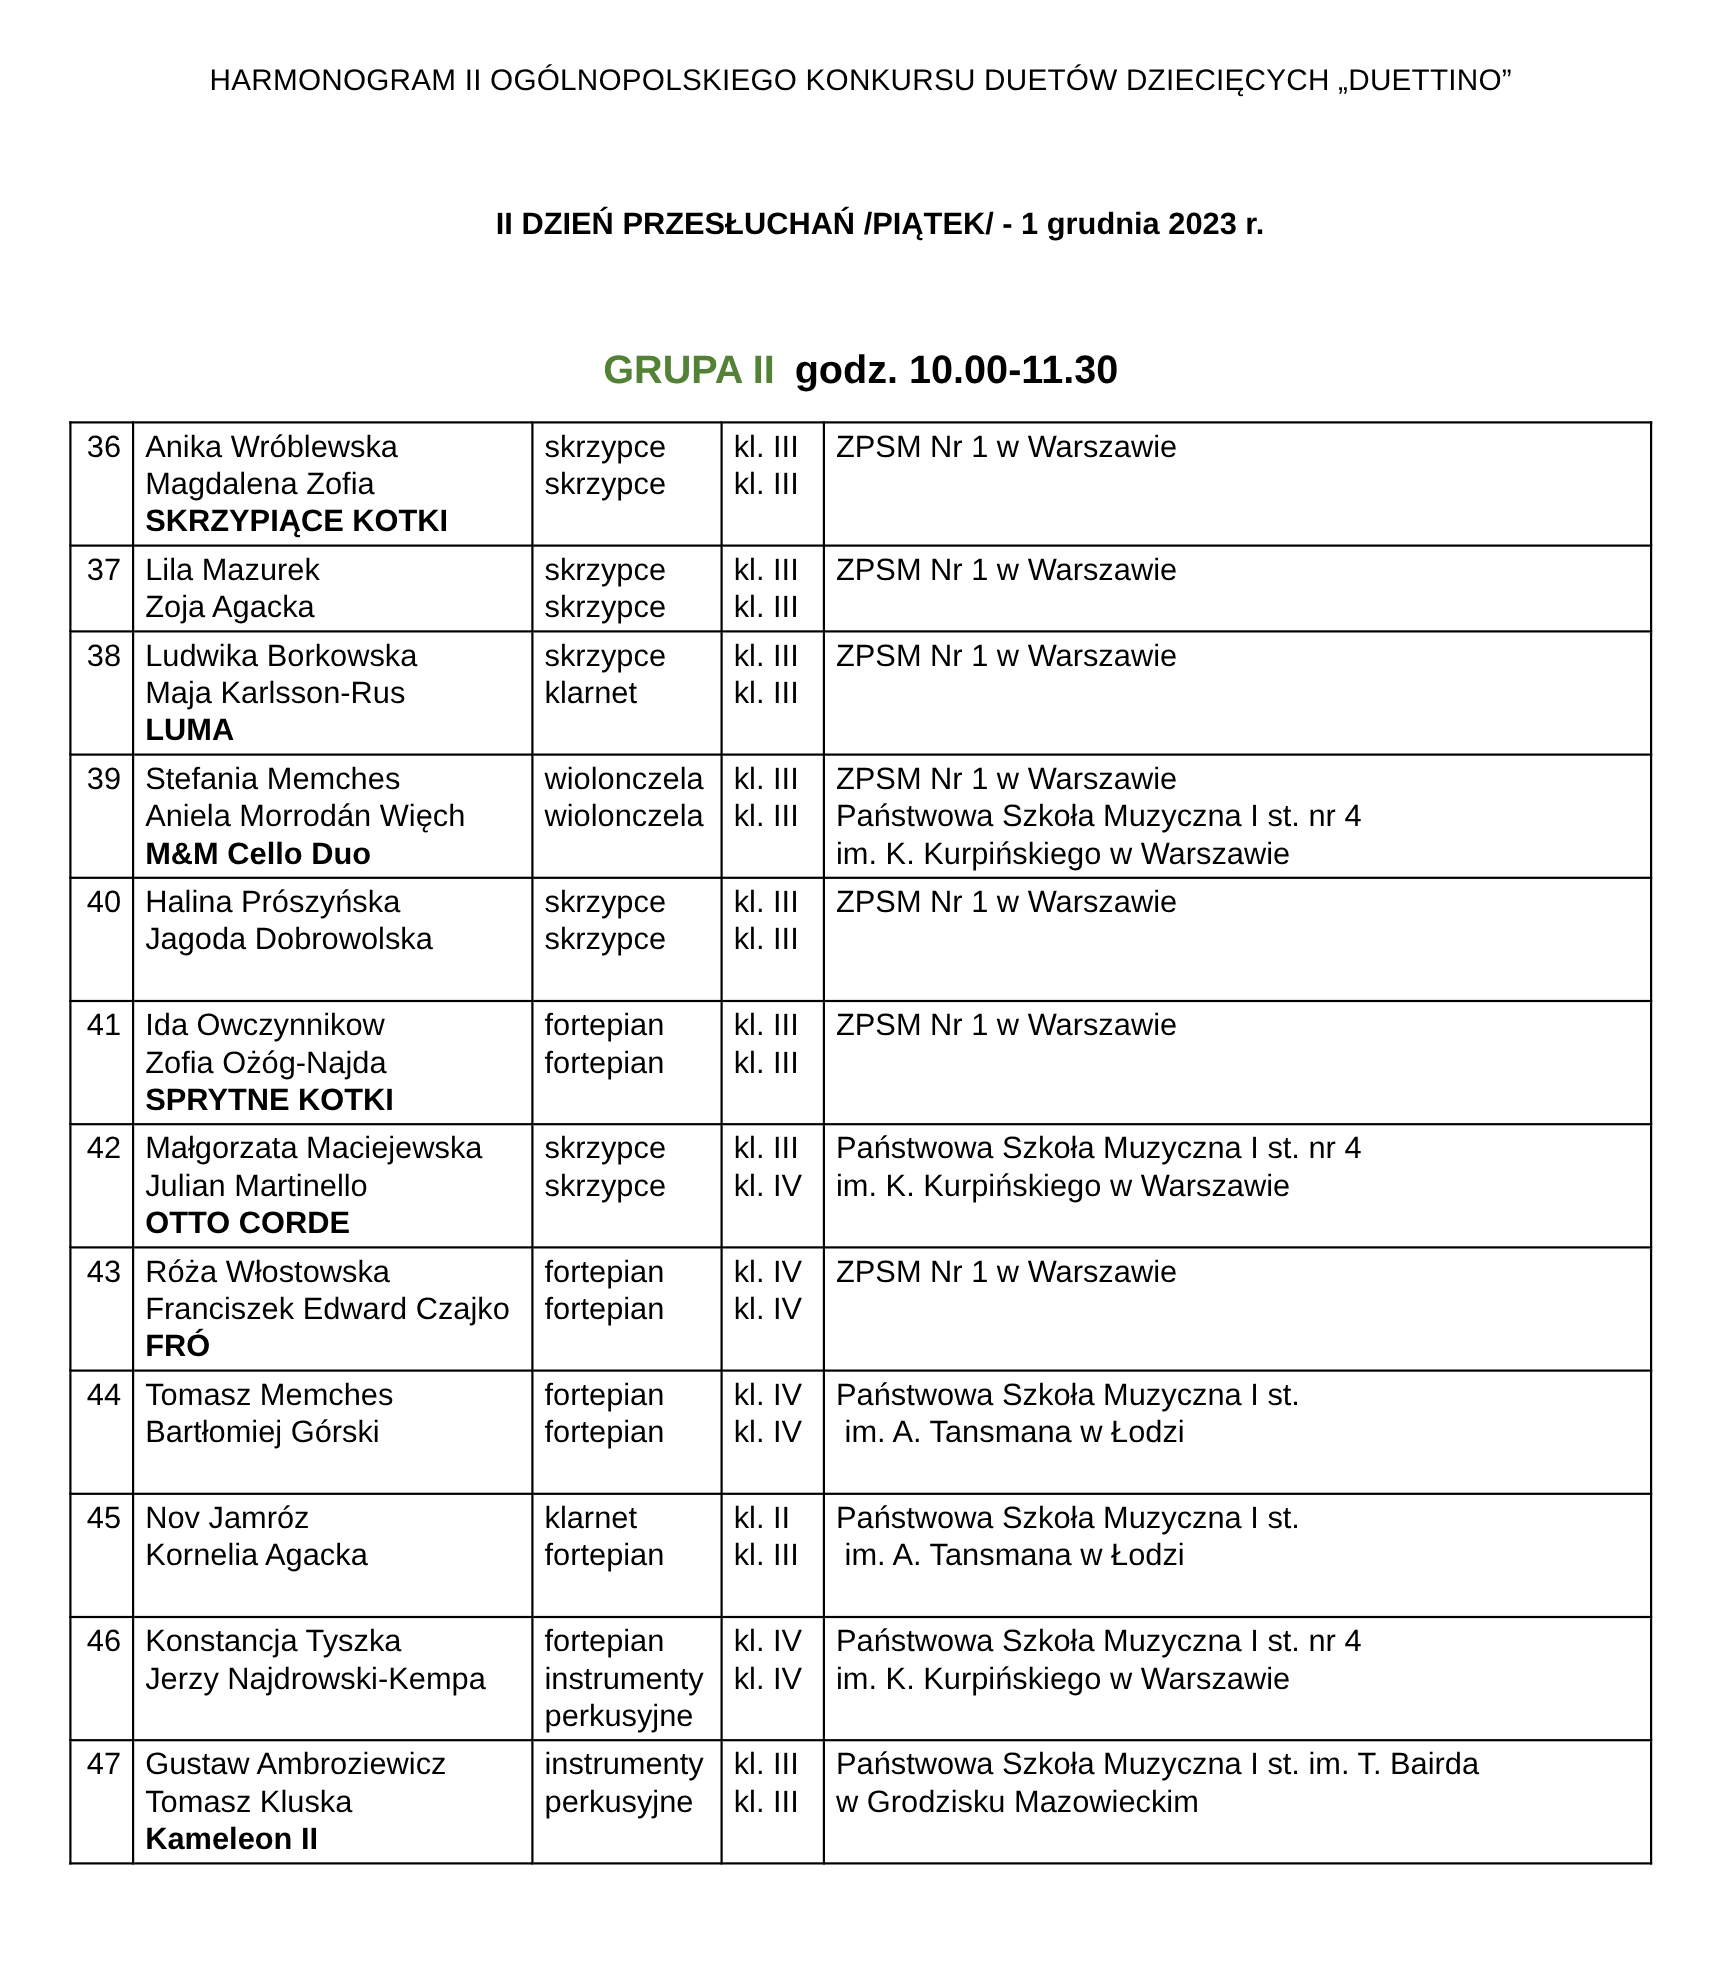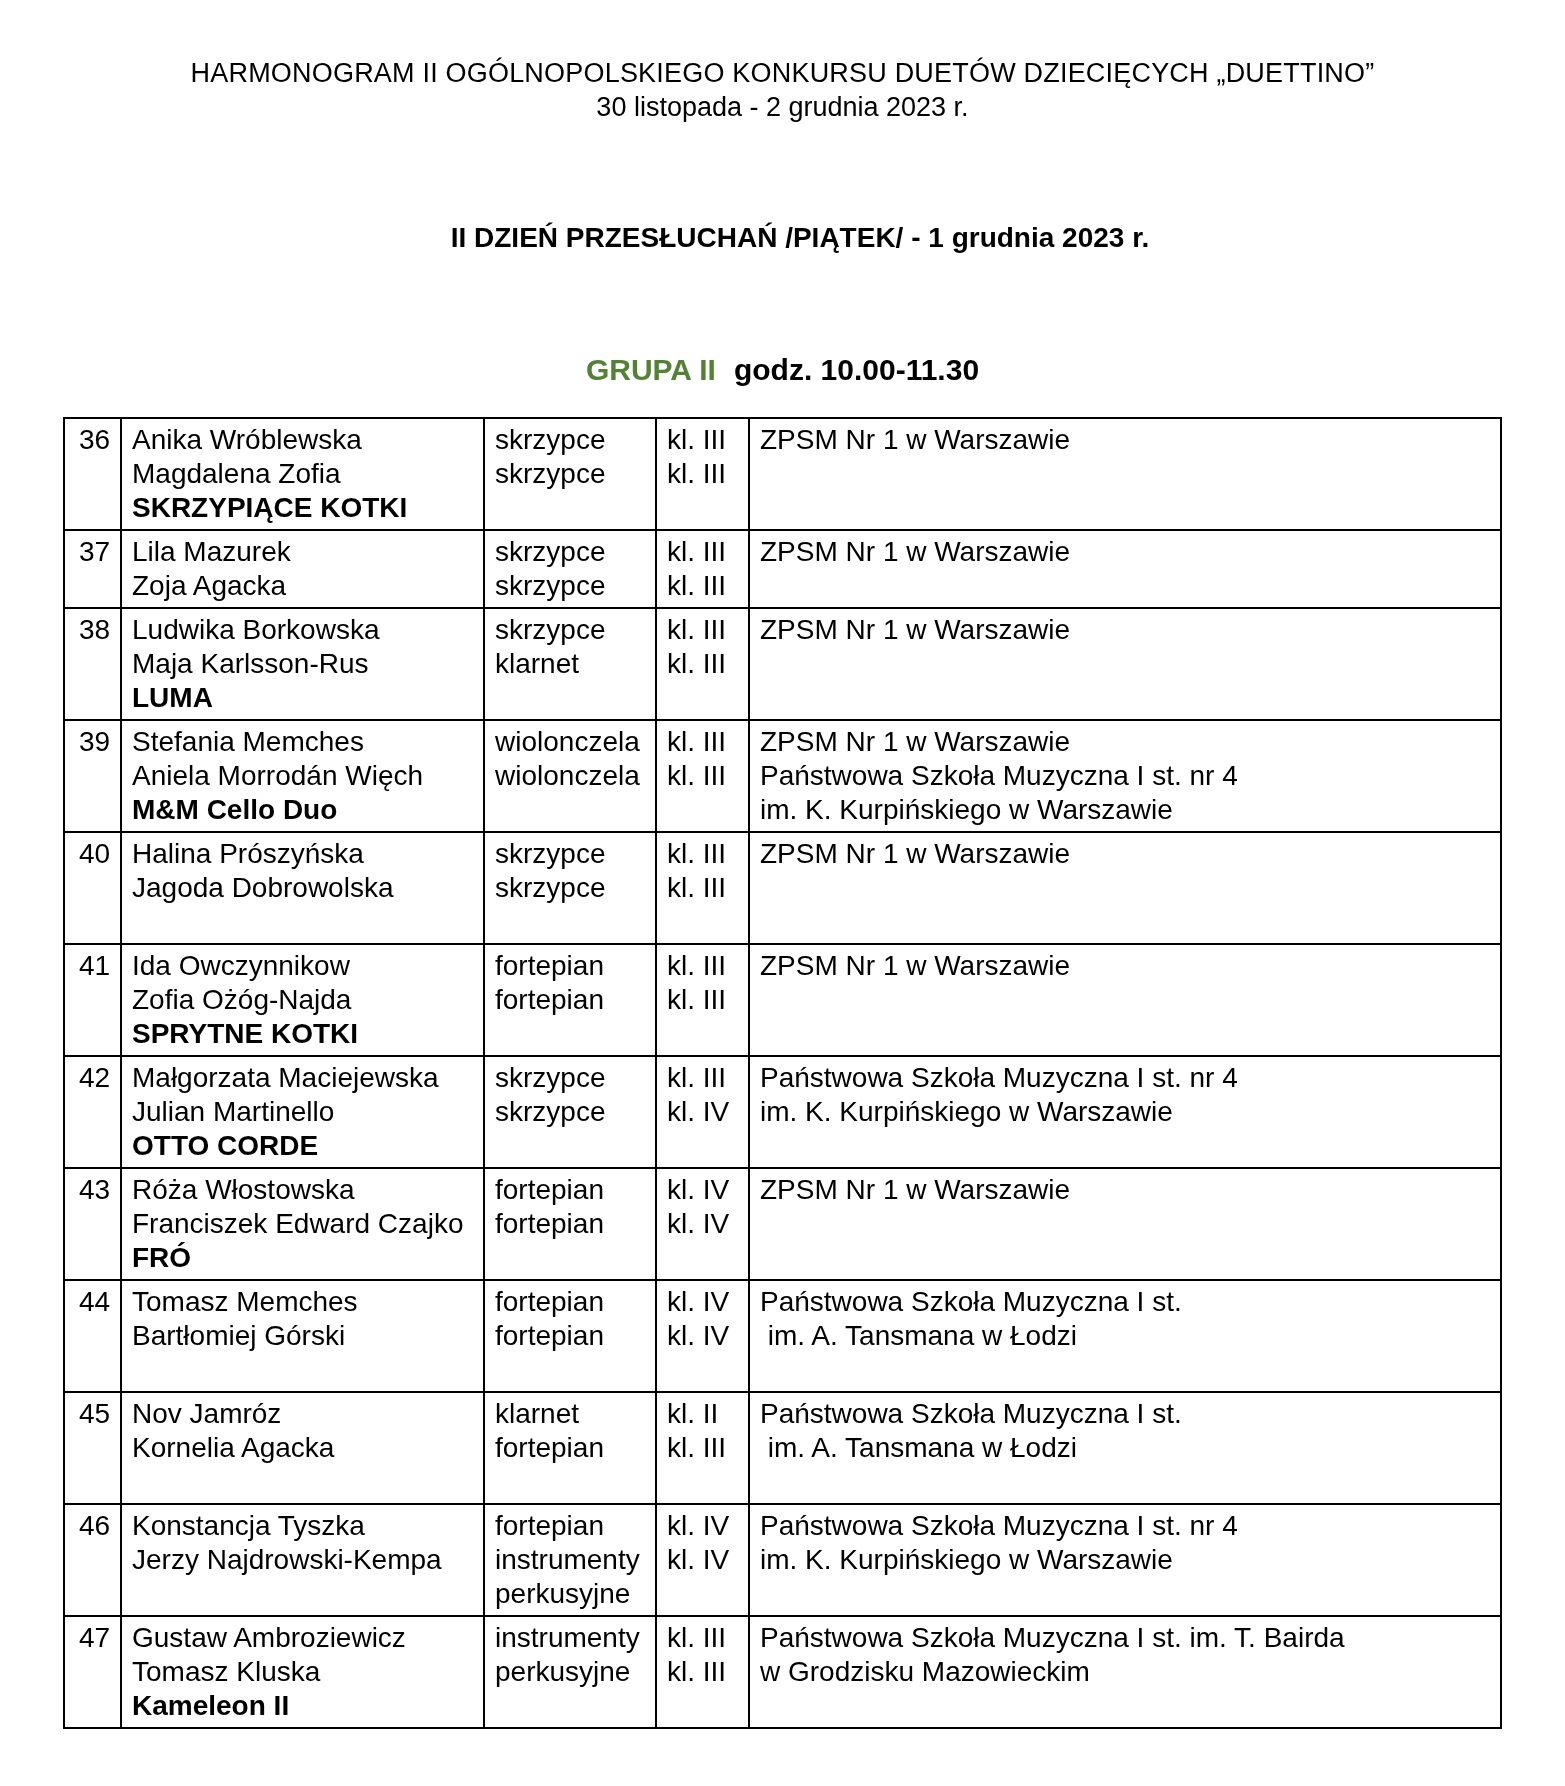--- a/index.html
+++ b/index.html
@@ -35,21 +35,21 @@
     margin-top: 96px;
     text-align: center;
     font-size: 28px;
     font-weight: bold;
     line-height: 36px;
     padding-left: 35px;
   }
   .group-line {
     margin-top: 96px;
     text-align: center;
-    font-size: 30px;
+    font-size: 36px;
     font-weight: bold;
     line-height: 36px;
   }
   .group-label {
     color: #538135;
     margin-right: 18px;
   }
   .group-time {
     color: #000000;
   }
@@ -81,21 +81,20 @@
   }
   .duo {
     font-weight: bold;
   }
 </style>
 </head>
 <body>
 
 <div class="page">
   <div class="title">HARMONOGRAM II OGÓLNOPOLSKIEGO KONKURSU DUETÓW DZIECIĘCYCH „DUETTINO”</div>
-  <div class="subtitle">30 listopada - 2 grudnia 2023 r.</div>
   <div class="day-heading">II DZIEŃ PRZESŁUCHAŃ /PIĄTEK/ - 1 grudnia 2023 r.</div>
   <div class="group-line">
     <span class="group-label">GRUPA II</span><span class="group-time">godz. 10.00-11.30</span>
   </div>
   <table class="schedule">
     <colgroup>
       <col style="width:57px">
       <col style="width:363px">
       <col style="width:172px">
       <col style="width:93px">

